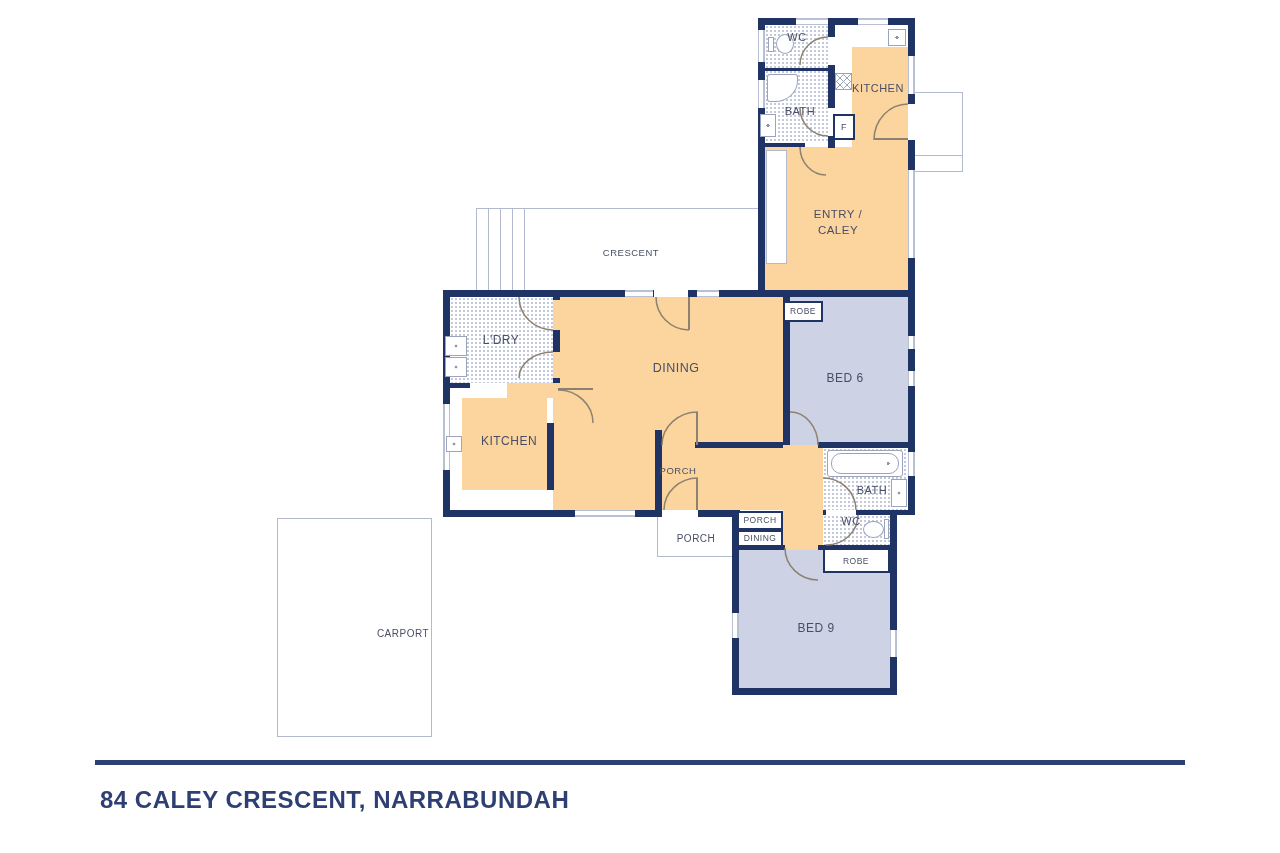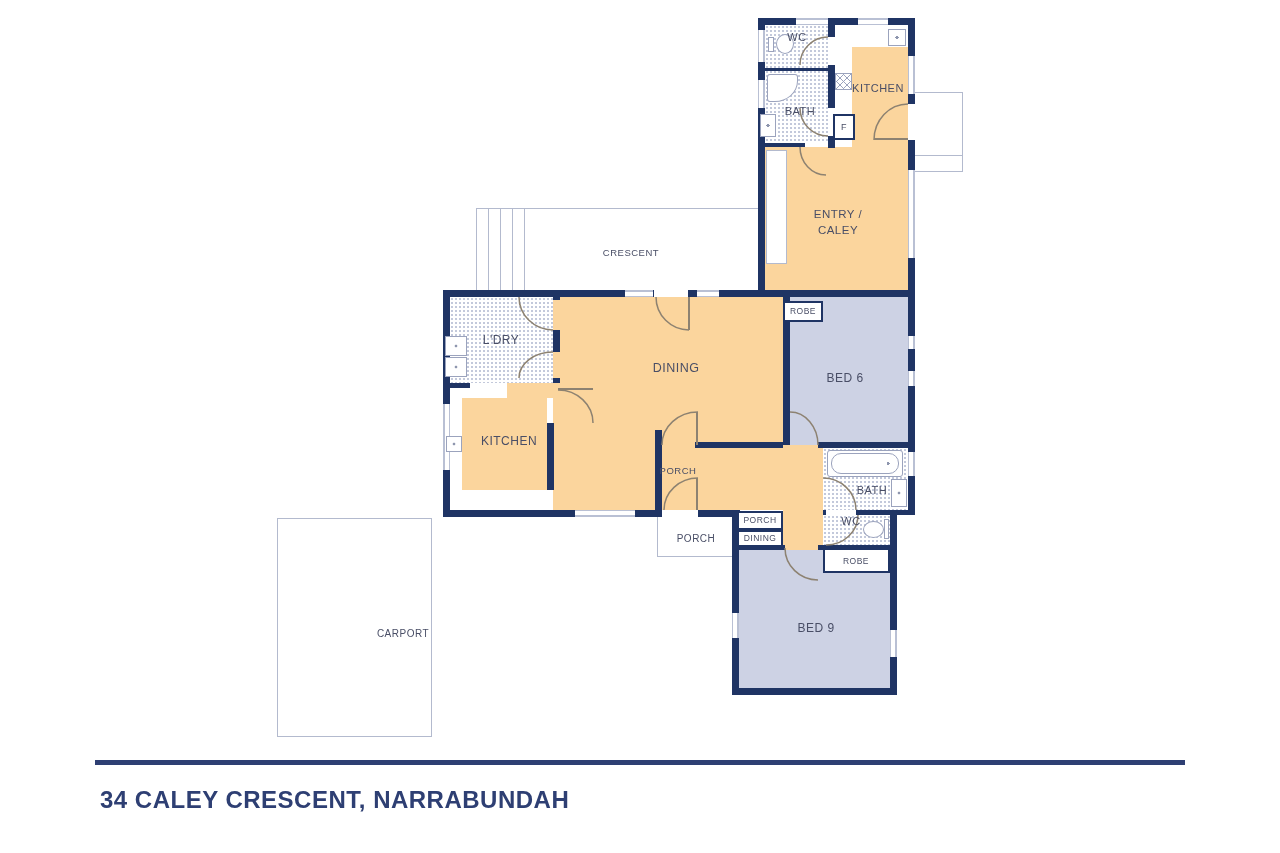--- a/index.html
+++ b/index.html
@@ -209,15 +209,15 @@
   <div class="lbl" style="left:872px;top:490px;font-size:11px;">BATH</div>
   <div class="lbl" style="left:851px;top:521px;font-size:11px;">WC</div>
   <div class="lbl" style="left:760px;top:520px;font-size:8.5px;">PORCH</div>
   <div class="lbl" style="left:760px;top:538px;font-size:8.5px;">DINING</div>
   <div class="lbl" style="left:696px;top:538px;font-size:10px;">PORCH</div>
   <div class="lbl" style="left:856px;top:561px;font-size:8.5px;">ROBE</div>
   <div class="lbl" style="left:816px;top:628px;font-size:12px;">BED 9</div>
   <div class="lbl" style="left:355px;top:633px;font-size:10px;margin-left:48px;">CARPORT</div>
 
   <div class="footer-rule" style="left:95px;top:760px;width:1090px;height:5px;"></div>
-  <div class="address" style="left:100px;top:786px;">34 CALEY CRESCENT, NARRABUNDAH</div>
+  <div class="address" style="left:100px;top:786px;">84 CALEY CRESCENT, NARRABUNDAH</div>
 
 </div>
 
 </body></html>

